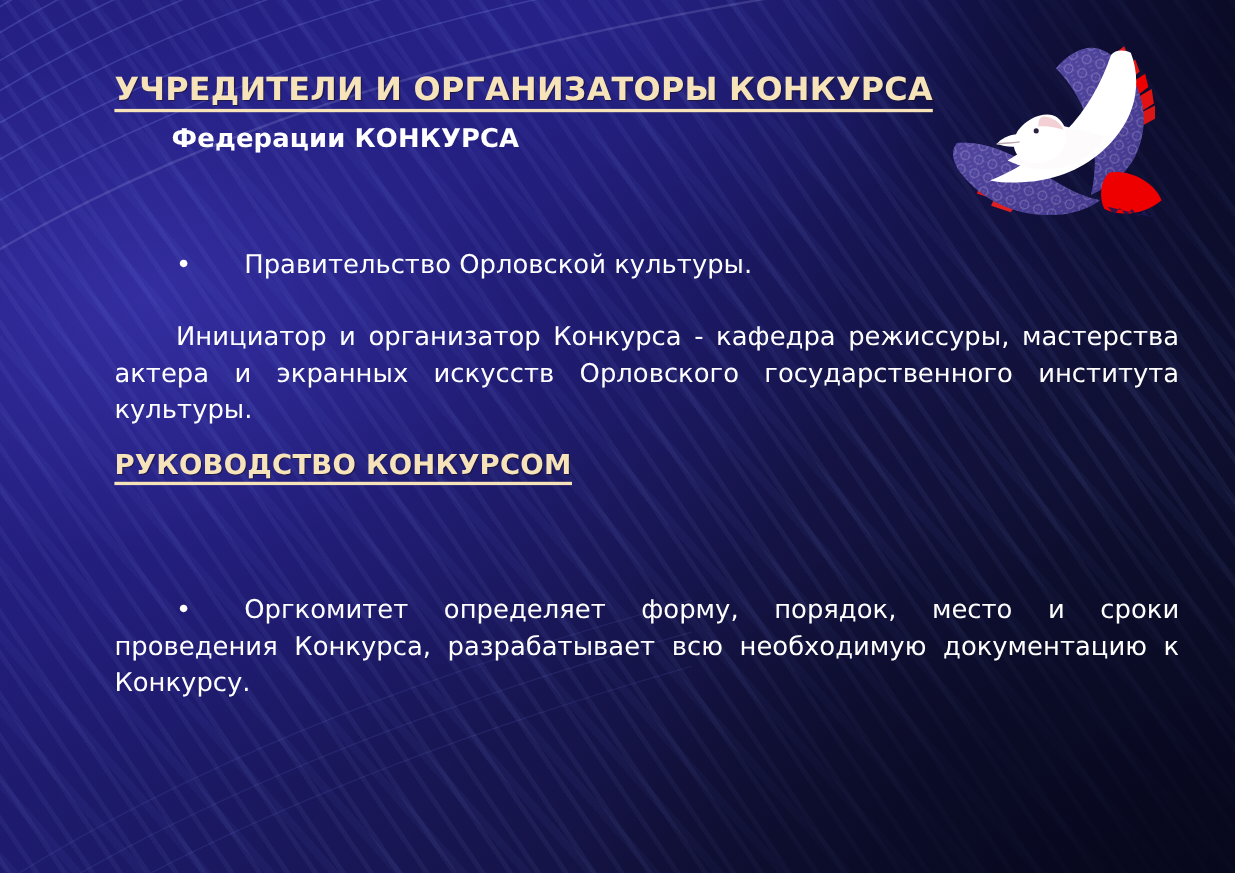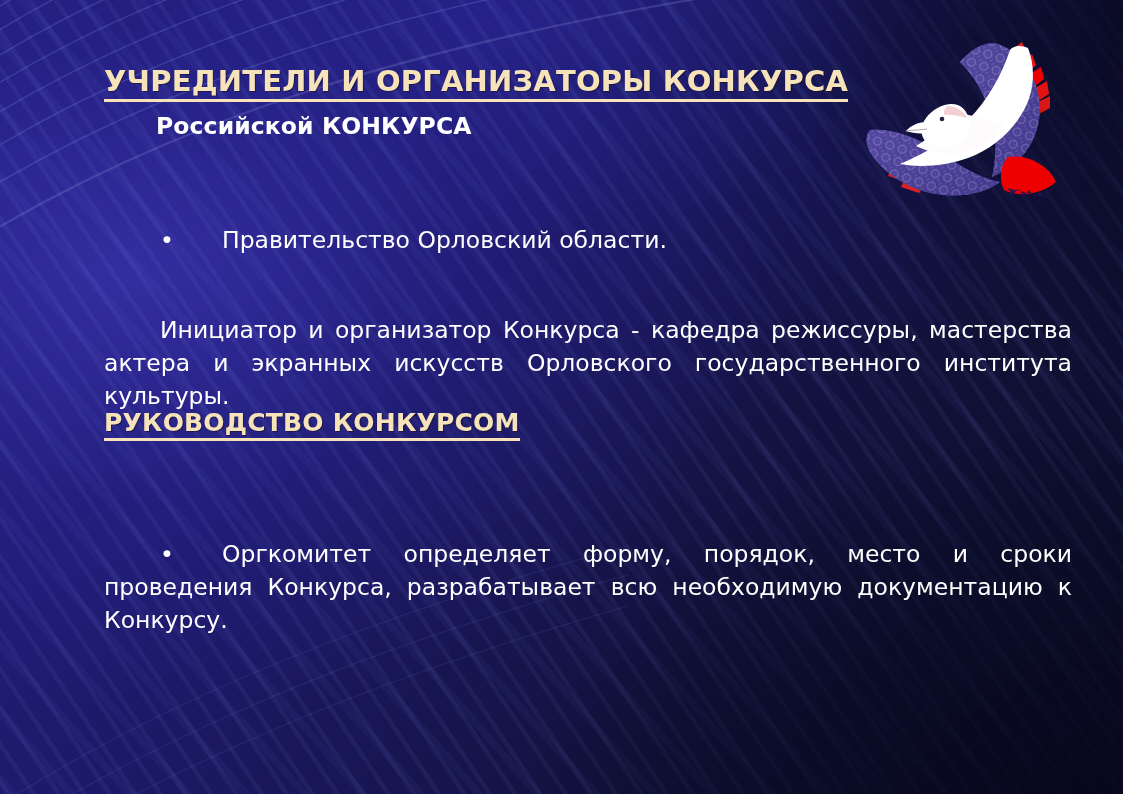--- a/index.html
+++ b/index.html
@@ -144,21 +144,20 @@
     padding-left: 0;
   }
   .bullet-para .b-dot {
     display: inline-block;
     width: 118px;
     padding-left: 56px;
     box-sizing: border-box;
   }
   .plain-para {
     text-indent: 56px;
-    margin-top: 24px;
   }
 
   
   #blk-founders-head { top: 110px; }
   #blk-founders-1    { top: 143px; }
   #blk-founders-2    { top: 224px; }
   #blk-init-head     { top: 258px; }
   #blk-init-body     { top: 290px; }
   #blk-mgmt-1        { top: 447px; }
   #blk-mgmt-2        { top: 505px; }
@@ -267,26 +266,26 @@
     <circle cx="86" cy="101" r="2.3" fill="#2a2040"></circle>
   </svg>
 
   <div class="content">
 
     <div class="h-title" id="title-1">
       <span class="ul">УЧРЕДИТЕЛИ И ОРГАНИЗАТОРЫ  КОНКУРСА</span>
     </div>
 
     <div class="block sub-head" id="blk-founders-head">
-      <p>Российской КОНКУРСА</p>
+      <p>Федерации КОНКУРСА</p>
     </div>
 
 
     <div class="block bullet-para" id="blk-founders-2">
-      <p><span class="b-dot">•</span><span>Правительство Орловский области.</span></p>
+      <p><span class="b-dot">•</span><span>Правительство Орловской культуры.</span></p>
     </div>
 
 
     <div class="block plain-para" id="blk-init-body">
       <p>Инициатор и организатор Конкурса - кафедра режиссуры, мастерства актера и экранных искусств Орловского государственного института культуры.</p>
     </div>
 
     <div class="h-title" id="title-2">
       <span class="ul">РУКОВОДСТВО КОНКУРСОМ</span>
     </div>

